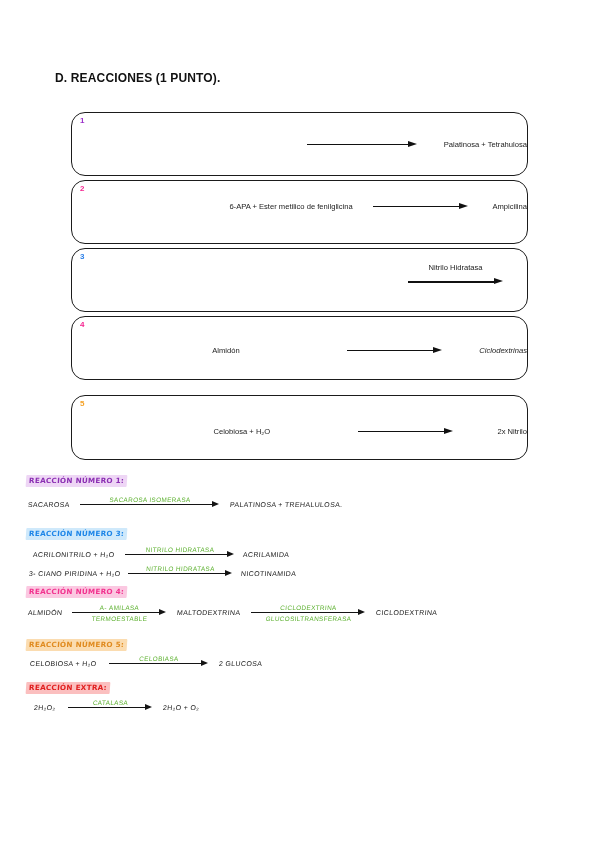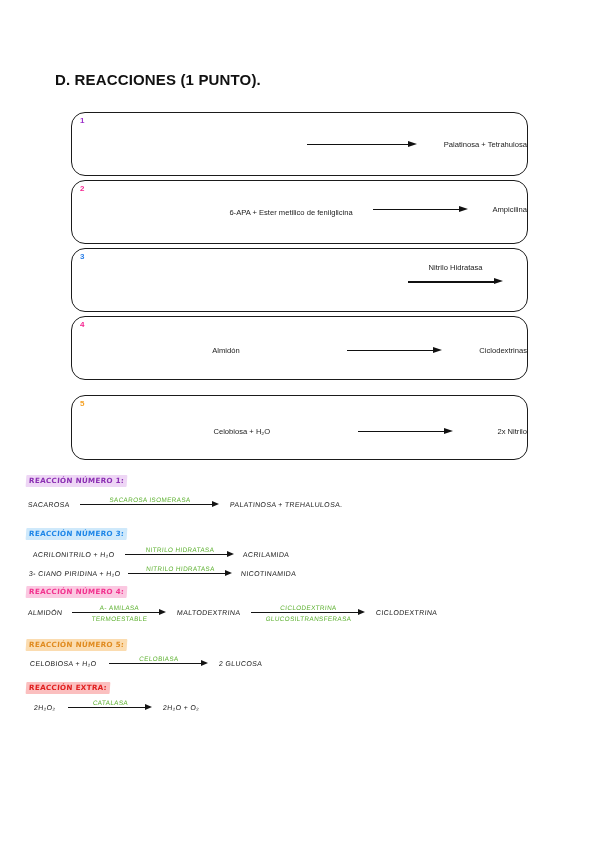--- a/index.html
+++ b/index.html
@@ -16,21 +16,21 @@
     height: 848px;
     background: #ffffff;
     overflow: hidden;
   }
 
   
   .doc-title {
     position: absolute;
     left: 55px;
     top: 71px;
-    font-size: 15px;
+    font-size: 12px;
     font-weight: bold;
     letter-spacing: 0.15px;
     color: #111111;
   }
 
   
   .rbox {
     position: absolute;
     left: 71px;
     width: 457px;
@@ -173,21 +173,21 @@
         <div class="shaft" style="width:101px;"></div>
         <div class="head" style="left:101px;"></div>
       </div>
       <div class="cell" style="padding-left:27px;">Palatinosa + Tetrahulosa</div>
     </div>
   </div>
 
   <div class="rbox" style="top:180px; height:64px;">
     <div class="rbox-num" style="color:#f5238f;">2</div>
     <div class="rbox-row" style="top:20px;">
-      <div class="cell" style="width:140px; padding-left:50px;margin-top:6px;">6-APA + Ester metilico de fenilglicina</div>
+      <div class="cell" style="width:140px; padding-left:50px;">6-APA + Ester metilico de fenilglicina</div>
       <div class="arrow" style="width:95px; margin-left:4px;">
         <div class="shaft" style="width:86px;"></div>
         <div class="head" style="left:86px;"></div>
       </div>
       <div class="cell" style="padding-left:24px;">Ampicilina</div>
     </div>
   </div>
 
   <div class="rbox" style="top:248px; height:64px;">
     <div class="rbox-num" style="color:#2b7fe8;">3</div>
@@ -205,21 +205,21 @@
   </div>
 
   <div class="rbox" style="top:316px; height:64px;">
     <div class="rbox-num" style="color:#f5238f;">4</div>
     <div class="rbox-row" style="top:28px;">
       <div class="cell" style="width:135px; padding-left:52px;">Almidón</div>
       <div class="arrow" style="width:95px; margin-left:0px;">
         <div class="shaft" style="width:86px;"></div>
         <div class="head" style="left:86px;"></div>
       </div>
-      <div class="cell" style="padding-left:37px;">Ciclodextrinas</div>
+      <div class="cell" style="padding-left:37px;font-style:italic;">Ciclodextrinas</div>
     </div>
   </div>
 
   <div class="rbox" style="top:395px; height:65px;">
     <div class="rbox-num" style="color:#f5a227;">5</div>
     <div class="rbox-row" style="top:30px;">
       <div class="cell" style="width:145px; padding-left:28px;">Celobiosa + H₂O</div>
       <div class="arrow" style="width:95px; margin-left:0px;">
         <div class="shaft" style="width:86px;"></div>
         <div class="head" style="left:86px;"></div>

